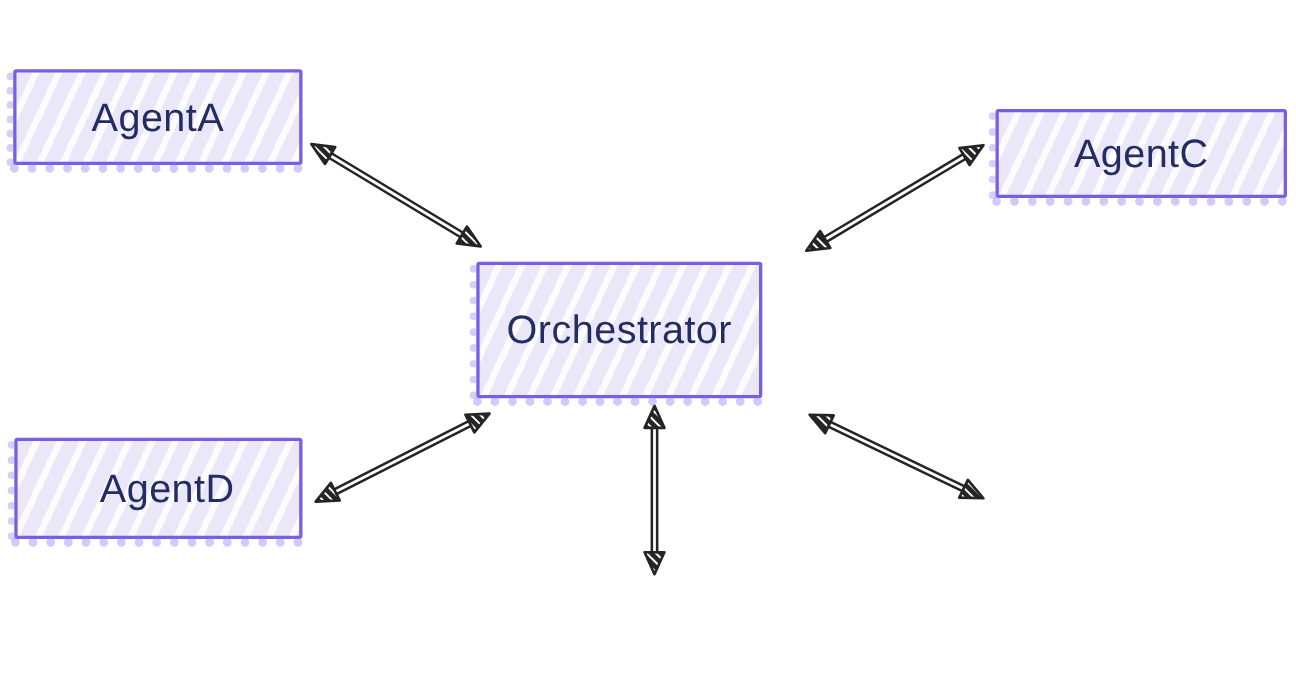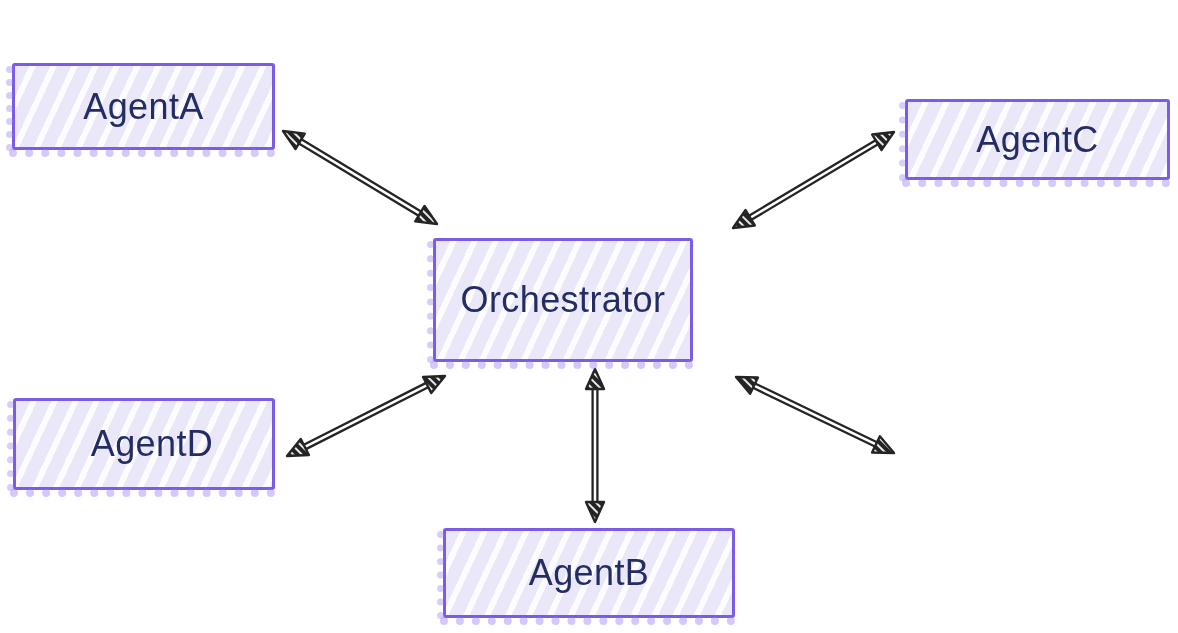--- a/index.html
+++ b/index.html
@@ -140,17 +140,14 @@
 
   <div class="node" id="node-orchestrator">
     <span class="node-label">Orchestrator</span>
   </div>
 
   <div class="node" id="node-agent-d">
     <span class="node-label">AgentD</span>
   </div>
 
 
-  <div class="node" id="node-agent-b">
-    <span class="node-label">AgentB</span>
-  </div>
 
 </div>
 
 </body></html>

